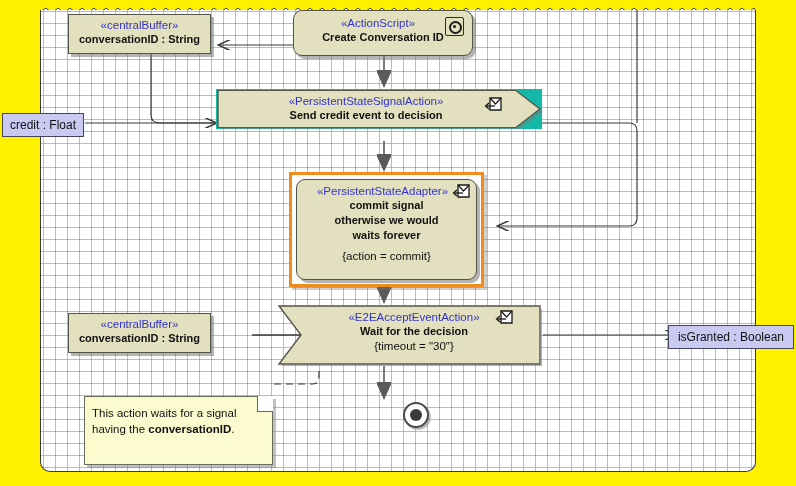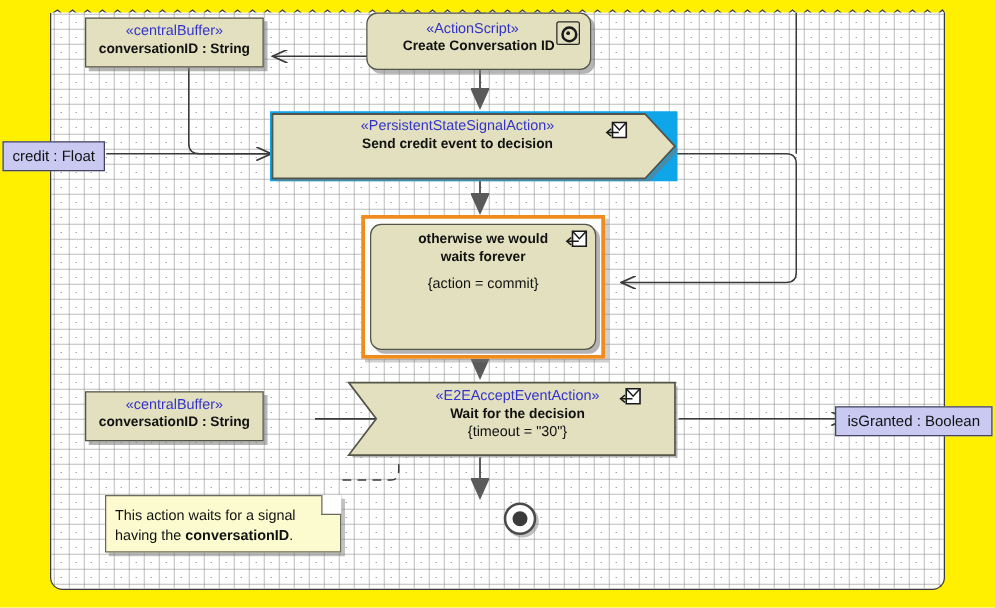--- a/index.html
+++ b/index.html
@@ -86,22 +86,22 @@
   #n-actionscript{left:293px;top:10px;width:180px;height:46px;padding-top:5px;}
   #n-actionscript .stereo{margin-left:-10px;}
 
   
   #n-buffer-top{left:68px;top:14px;width:143px;height:40px;padding-top:3px;}
   
   #n-buffer-bottom{left:68px;top:313px;width:143px;height:40px;padding-top:3px;}
 
   
   #n-signal{
-    left:216px;top:89px;width:326px;height:56px;
-    background:#0ea5e9;border:none;box-shadow:none;
+    left:216px;top:89px;width:326px;height:40px;
+    background:#14b8a6;border:none;box-shadow:none;
     padding:0;
   }
   #n-signal .shape{
     position:absolute;left:0;top:0;width:100%;height:100%;
   }
   #n-signal .txt{position:absolute;left:0;top:5px;width:300px;text-align:center;}
 
   
   #n-accept{
     left:277px;top:304px;width:265px;height:62px;
@@ -132,21 +132,21 @@
     line-height:22px;
     text-align:center;
     white-space:nowrap;
     z-index:6;
   }
   #pin-credit{left:2px;top:113px;width:82px;height:24px;}
   #pin-isgranted{left:668px;top:325px;width:126px;height:24px;}
 
   
   #note{
-    position:absolute;left:84px;top:396px;width:189px;height:46px;
+    position:absolute;left:84px;top:396px;width:189px;height:69px;
     background:#FBFBCF;
     border:1px solid #6a6a5a;
     box-shadow:3px 3px 0 rgba(120,120,120,.45);
     box-sizing:border-box;
     font-size:11.5px;
     line-height:16px;
     color:#111;
     padding:8px 6px 0 7px;
     text-align:left;
   }
@@ -271,20 +271,22 @@
       <path d="M6,2 L17,2 L17,14 L6,14 Z" fill="#fff" stroke="#1a1a1a" stroke-width="1.3"></path>
       <path d="M6,2 L11.5,8 L17,2" fill="none" stroke="#1a1a1a" stroke-width="1.2"></path>
       <path d="M11,10 L2,10" stroke="#1a1a1a" stroke-width="1.3" fill="none"></path>
       <path d="M5,7 L1.5,10 L5,13" fill="none" stroke="#1a1a1a" stroke-width="1.3"></path>
     </svg>
   </div>
 
   <div id="frame-adapter"></div>
 
   <div class="node rounded" id="n-adapter">
+    <div class="stereo">«PersistentStateAdapter»</div>
+    <div class="nodename">commit signal</div>
     <div class="nodename">otherwise we would</div>
     <div class="nodename">waits forever</div>
     <div class="prop" style="margin-top:6px;">{action = commit}</div>
     <svg class="sig-icon" style="right:4px;top:3px;" viewBox="0 0 20 18">
       <path d="M6,2 L17,2 L17,14 L6,14 Z" fill="#fff" stroke="#1a1a1a" stroke-width="1.3"></path>
       <path d="M6,2 L11.5,8 L17,2" fill="none" stroke="#1a1a1a" stroke-width="1.2"></path>
       <path d="M11,10 L2,10" stroke="#1a1a1a" stroke-width="1.3" fill="none"></path>
       <path d="M5,7 L1.5,10 L5,13" fill="none" stroke="#1a1a1a" stroke-width="1.3"></path>
     </svg>
   </div>

